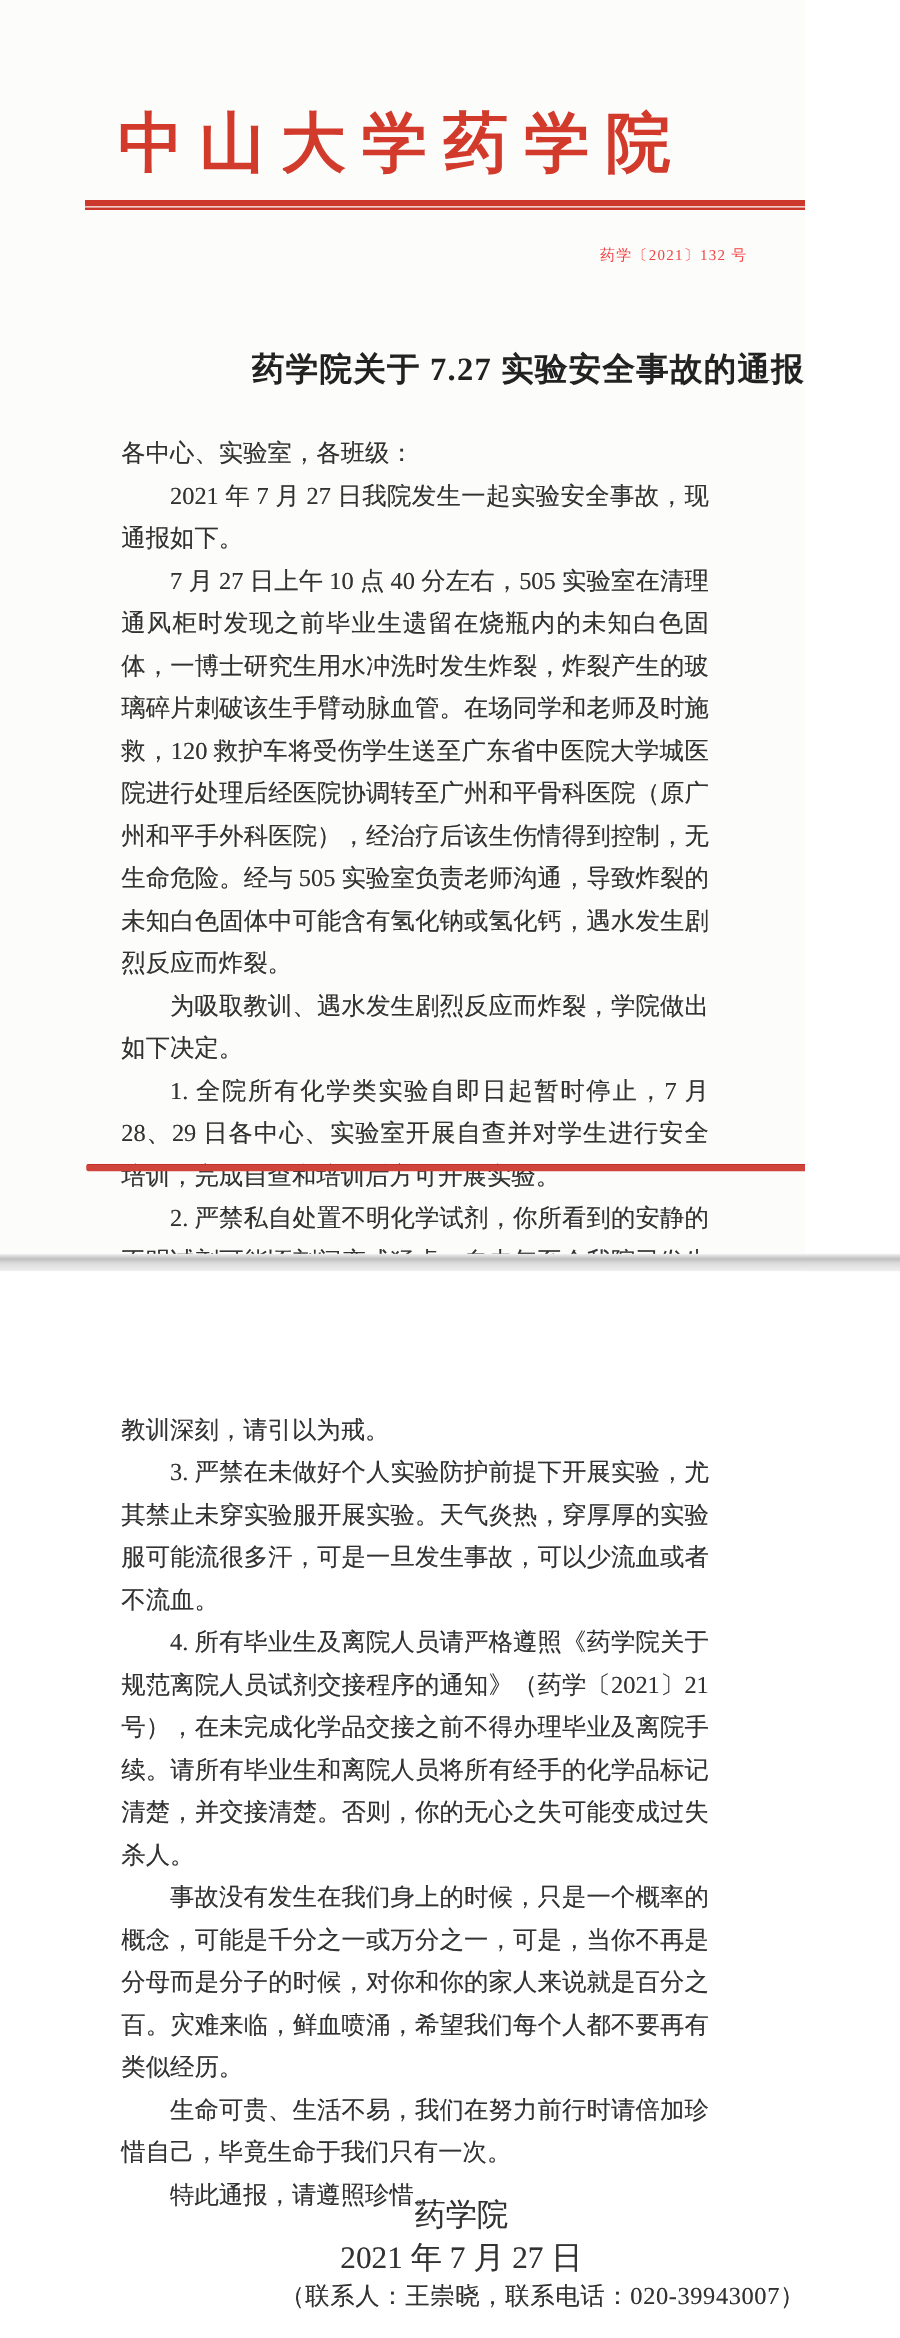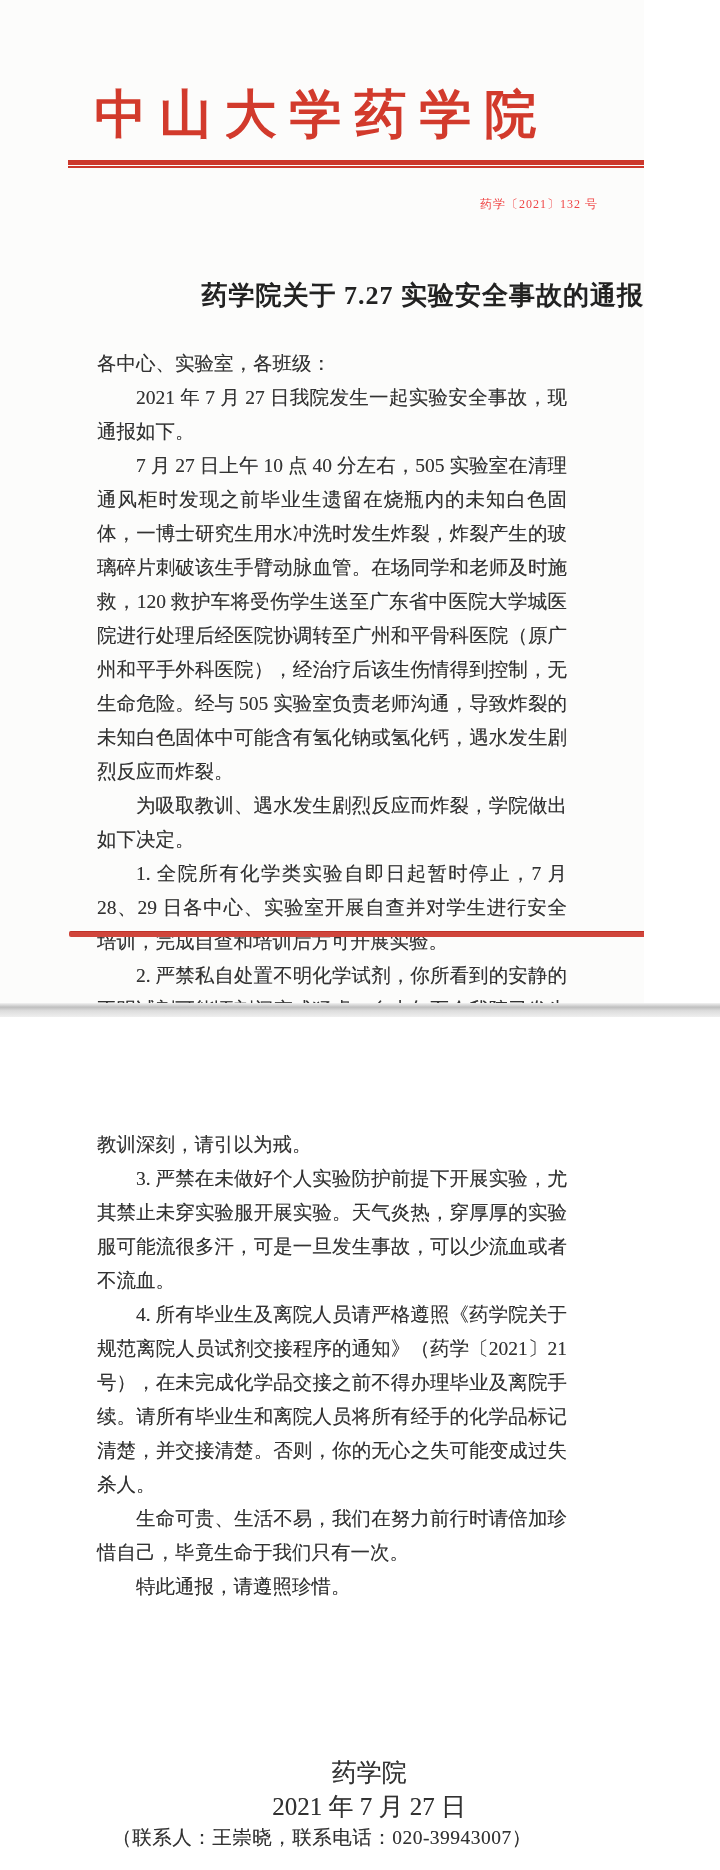--- a/index.html
+++ b/index.html
@@ -61,21 +61,21 @@
   }
   .signature-block{
     position:absolute;top:739px;right:178px;
     text-align:center;
     font-size:25px;line-height:34px;
     color:#323232;
     text-shadow:0 0 .5px rgba(40,40,40,.45);
   }
   .contact-line{
     position:absolute;top:804px;left:0;right:0;
-    text-align:center;
+    text-align:right;
     font-size:19.5px;line-height:34px;
     color:#323232;
     text-shadow:0 0 .5px rgba(40,40,40,.45);
     letter-spacing:.5px;
   }
 </style>
 </head>
 <body>
 
 <div class="page page1">
@@ -97,20 +97,21 @@
 </div>
 
 <div class="page-sep"></div>
 
 <div class="page page2">
   <div class="body-text body2">
     <div>
         <p class="para">教训深刻，请引以为戒。</p>
         <p class="para indent">3. 严禁在未做好个人实验防护前提下开展实验，尤其禁止未穿实验服开展实验。天气炎热，穿厚厚的实验服可能流很多汗，可是一旦发生事故，可以少流血或者不流血。</p>
         <p class="para indent">4. 所有毕业生及离院人员请严格遵照《药学院关于规范离院人员试剂交接程序的通知》（药学〔2021〕21 号），在未完成化学品交接之前不得办理毕业及离院手续。请所有毕业生和离院人员将所有经手的化学品标记清楚，并交接清楚。否则，你的无心之失可能变成过失杀人。</p>
+        <p class="para indent">事故没有发生在我们身上的时候，只是一个概率的概念，可能是千分之一或万分之一，可是，当你不再是分母而是分子的时候，对你和你的家人来说就是百分之百。灾难来临，鲜血喷涌，希望我们每个人都不要再有类似经历。</p>
         <p class="para indent">生命可贵、生活不易，我们在努力前行时请倍加珍惜自己，毕竟生命于我们只有一次。</p>
         <p class="para indent">特此通报，请遵照珍惜。</p>
       </div>
   </div>
   <div class="signature-block">
     <div>药学院</div>
     <div>2021 年 7 月 27 日</div>
   </div>
   <div class="contact-line">（联系人：王崇晓，联系电话：020-39943007）</div>
 </div>

